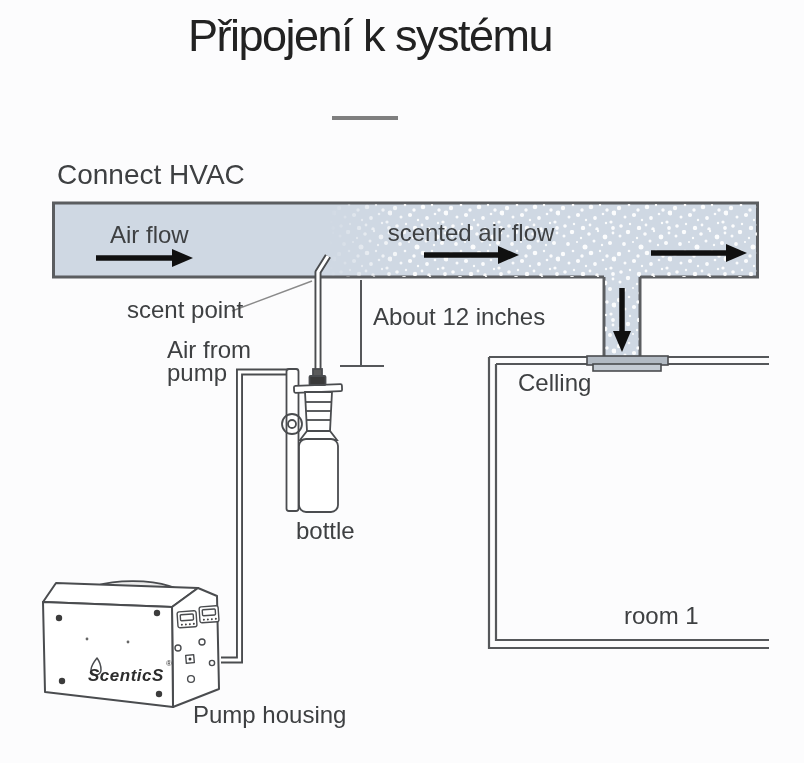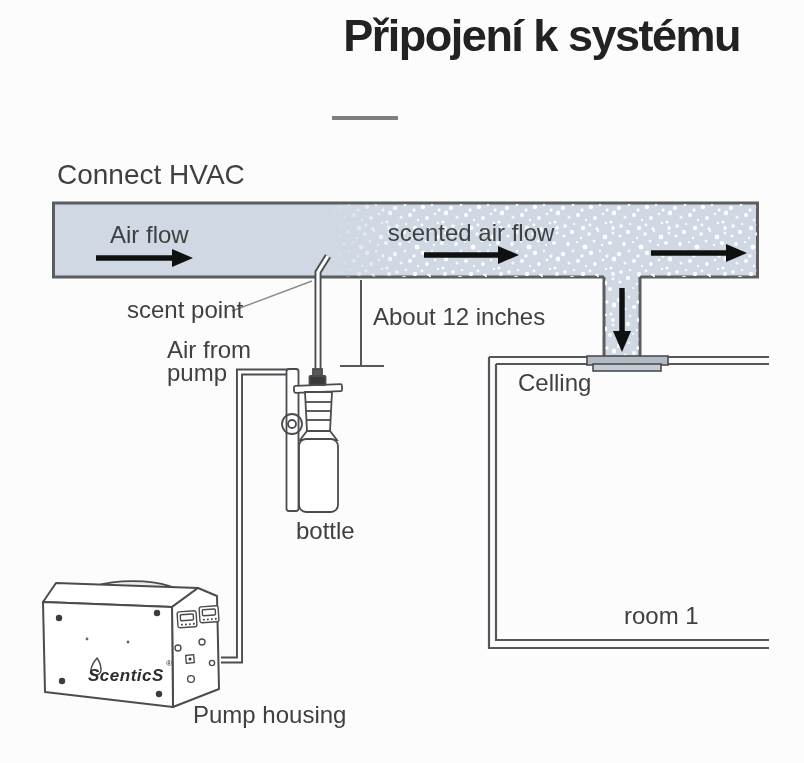--- a/index.html
+++ b/index.html
@@ -6,22 +6,22 @@
   body{
     width:804px;height:763px;
     background:#fcfcfd;
     font-family:"Liberation Sans", sans-serif;
     position:relative;
     overflow:hidden;
   }
   .page{position:absolute;inset:0;}
   .title{
     position:absolute;left:0;top:12px;width:740px;
-    text-align:right;
-    font-weight:700;
+    text-align:center;
+    font-weight:400;
     font-size:45px;
     line-height:47px;
     letter-spacing:-1.5px;
     color:#222222;
   }
   .divider{
     position:absolute;left:332px;top:116px;width:66px;height:4px;
     background:#7f7f7f;
   }
   svg{position:absolute;left:0;top:0;}

